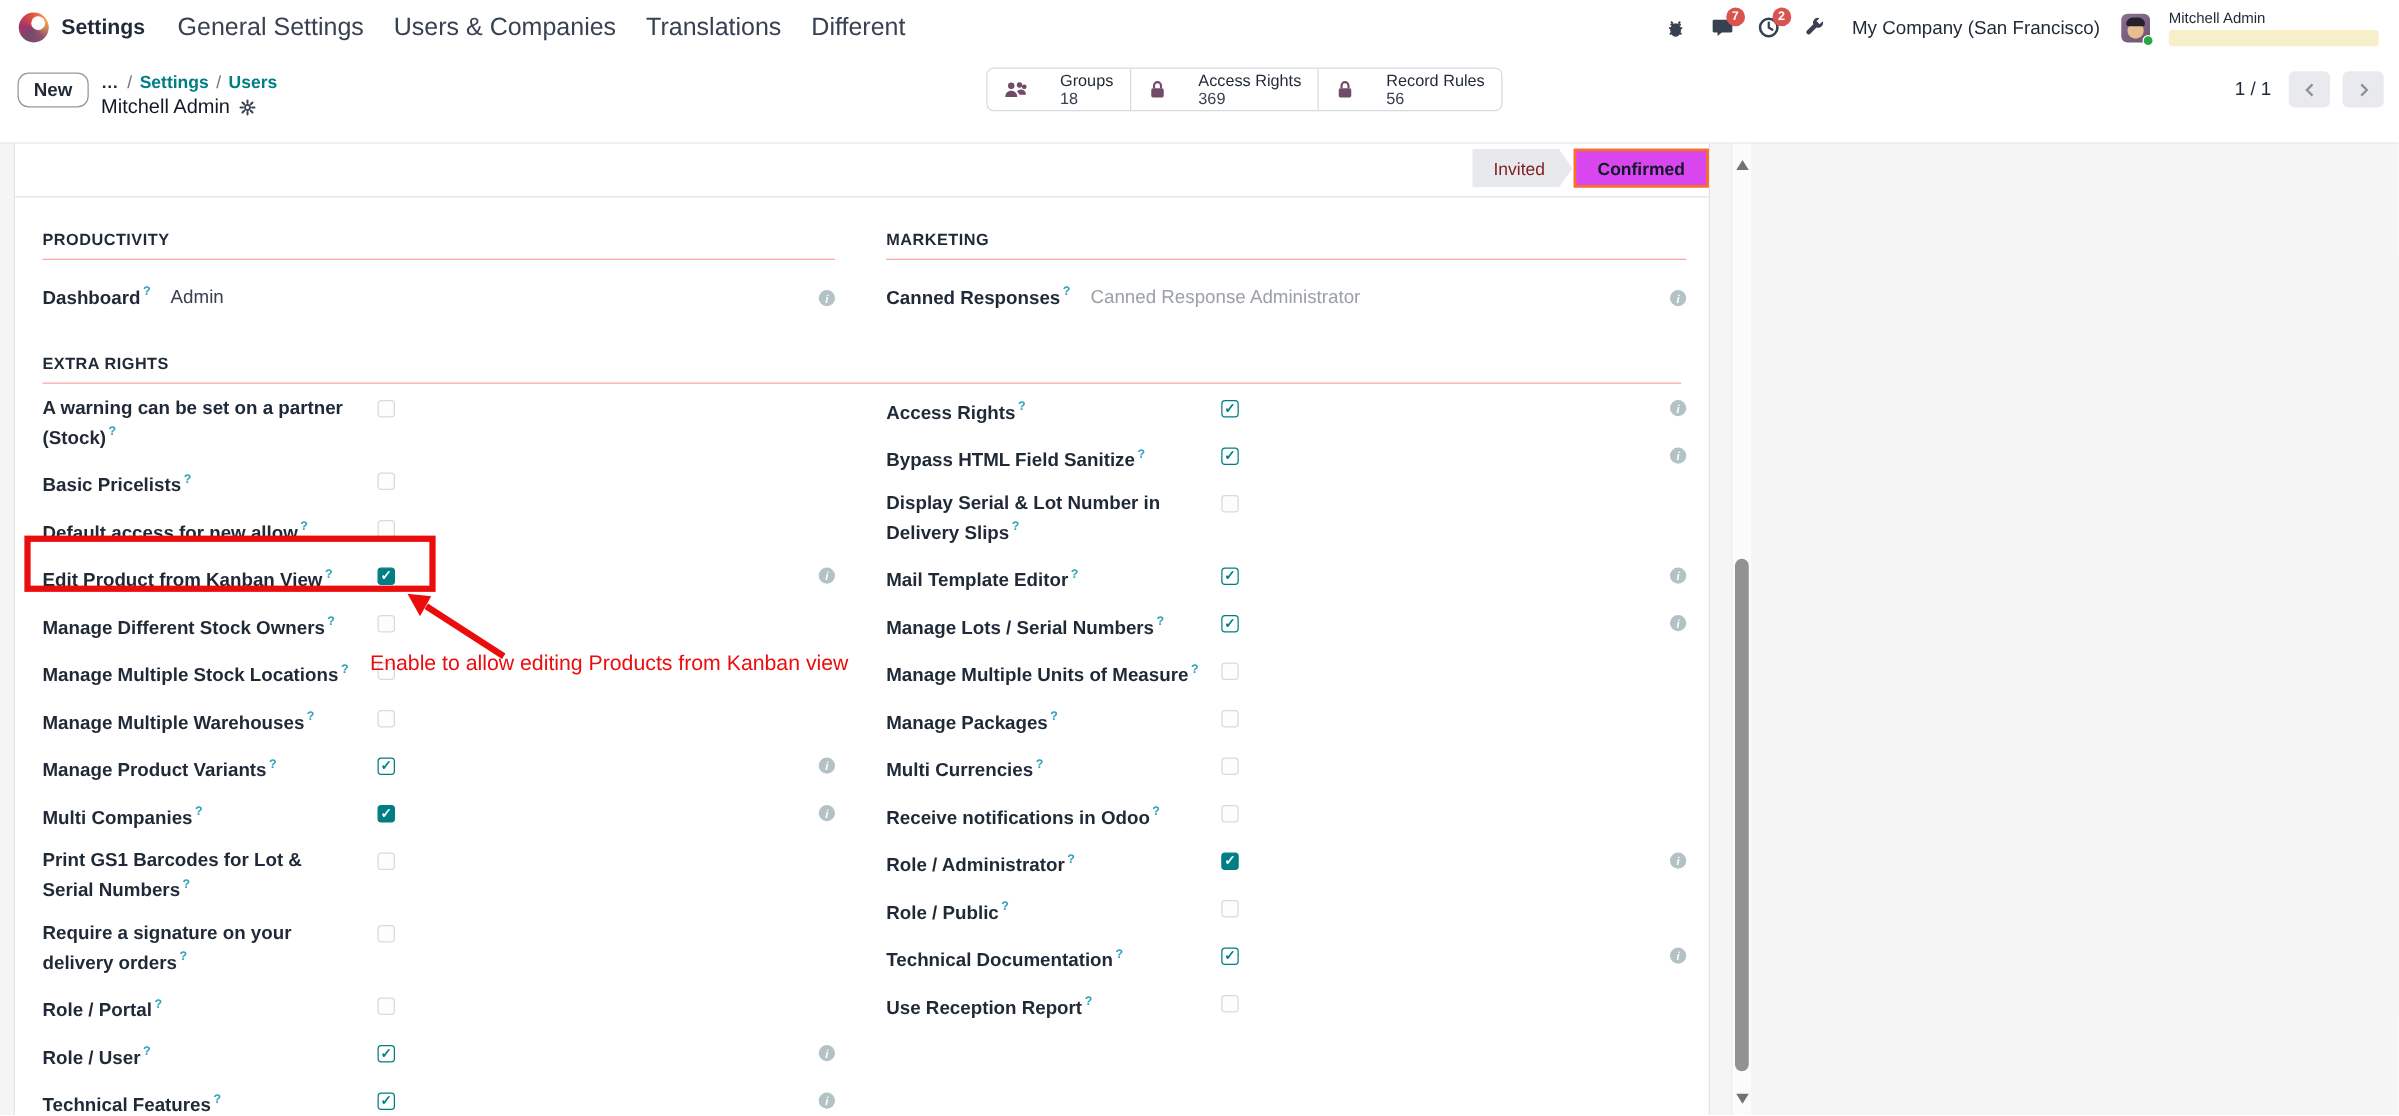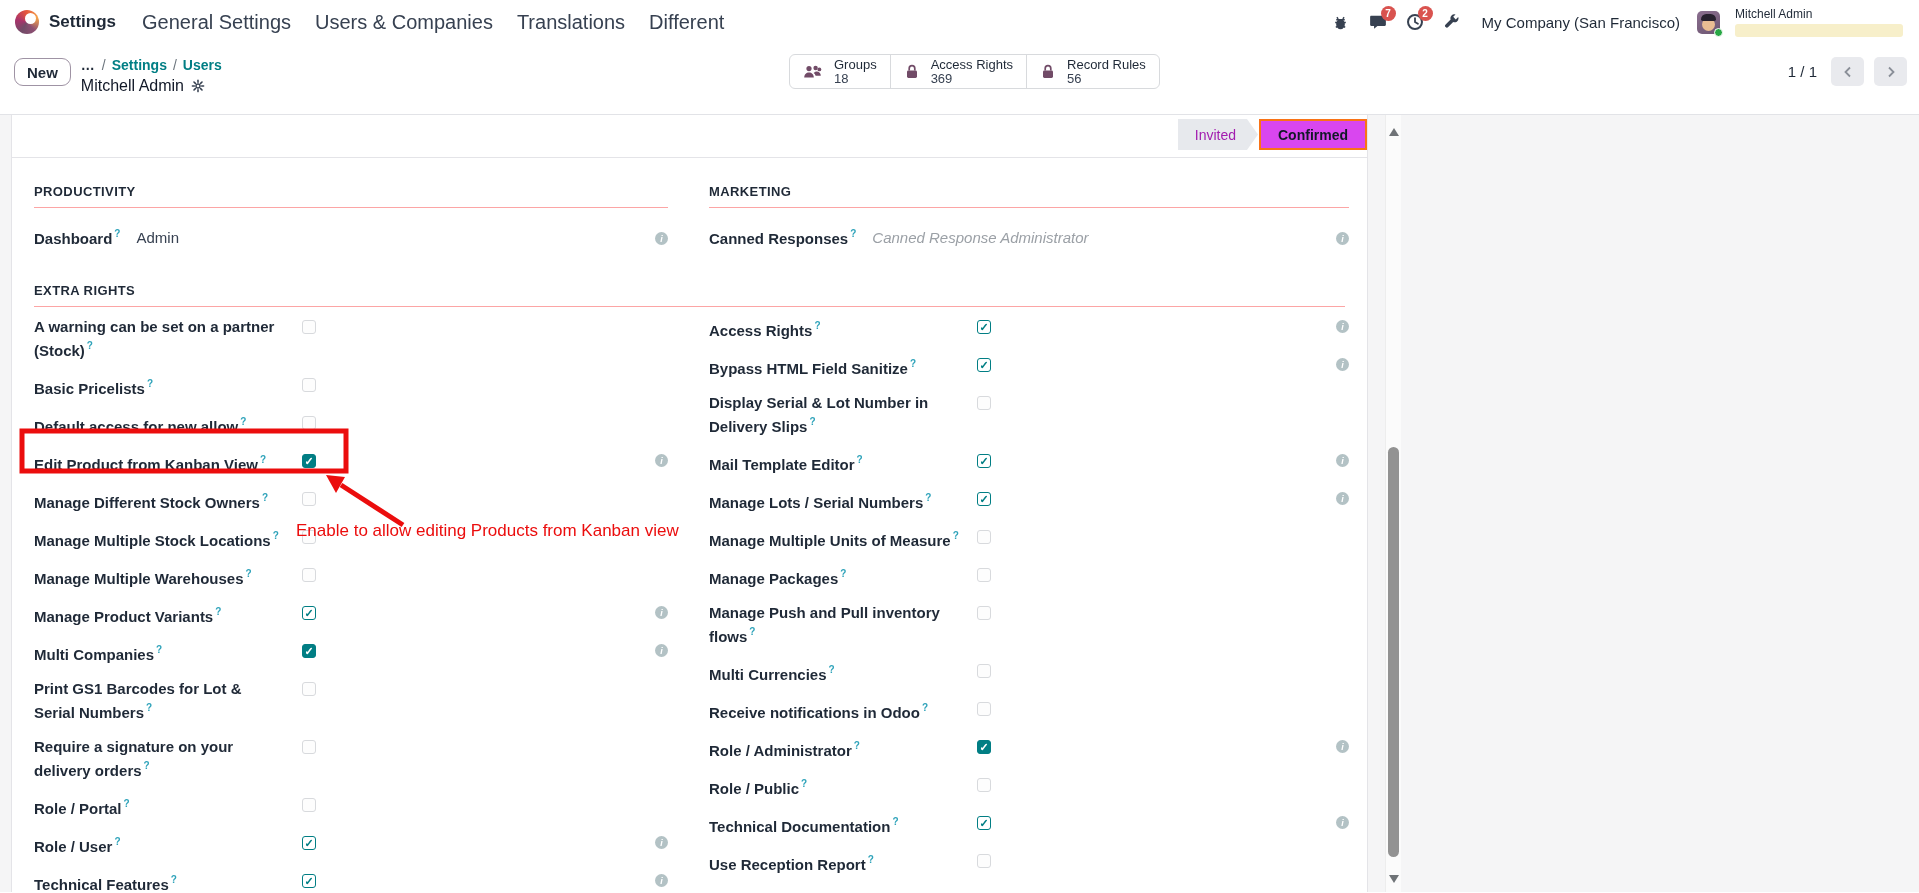--- a/index.html
+++ b/index.html
@@ -41,51 +41,51 @@
     font-family:"Liberation Sans", sans-serif; }
   .breadcrumb-block { margin-left:10px; display:flex; flex-direction:column; }
   .breadcrumb { font-size:14px; display:flex; align-items:center; gap:6px; line-height:18px; }
   .bc-ellipsis { font-weight:700; color:#1f2937; cursor:pointer; letter-spacing:1px; }
   .bc-sep { color:#6c757d; }
   .bc-link { color:#017e84; font-weight:700; cursor:pointer; }
   .record-line { display:flex; align-items:center; gap:7px; margin-top:2px; }
   .record-name { font-size:16px; color:#111827; line-height:20px; }
   .stat-group { position:absolute; left:789px; top:10px; display:flex; height:35px;
     border:1px solid #d8dadd; border-radius:6px; background:#fff; }
-  .stat-btn { display:flex; align-items:center; gap:11px; padding:0 13px; cursor:pointer;
+  .stat-btn { display:flex; align-items:center; gap:25px; padding:0 13px; cursor:pointer;
     border-right:1px solid #d8dadd; }
   .stat-btn:last-child { border-right:none; }
   .stat-texts { display:flex; flex-direction:column; justify-content:center; }
   .stat-label { font-size:13px; color:#1f2937; line-height:14px; white-space:nowrap; }
   .stat-value { font-size:13px; color:#374151; line-height:14px; }
   .cp-right { position:absolute; right:12px; top:13px; display:flex; align-items:center; gap:10px; }
   .pager-value { font-size:15px; color:#1f2937; margin-right:4px; }
   .pager-btn { width:33px; height:29px; background:#e9eaee; border:none; border-radius:5px;
     display:flex; align-items:center; justify-content:center; cursor:pointer; }
 
   
   .content { position:relative; height:777px; background:#f5f5f6; }
   .form-container { position:absolute; left:11px; top:0; width:1357px; height:100%;
     background:#fff; border-left:1px solid #e4e4e8; border-right:1px solid #e4e4e8; }
   .form-header { height:43px; position:relative; border-bottom:1px solid #e4e4e8; }
   .statusbar { position:absolute; right:0; top:4px; height:31px; display:flex; align-items:stretch; }
   .status-step { font-size:14px; display:flex; align-items:center; padding:0 17px; }
-  .status-inactive { background:#e7e9ed; color:#a21caf; padding-right:22px;
+  .status-inactive { background:#e7e9ed; color:#7f1d1d; padding-right:22px;
     clip-path:polygon(0 0, calc(100% - 11px) 0, 100% 50%, calc(100% - 11px) 100%, 0 100%); }
   .status-active { background:#d946ef; border:2px solid #f97316; color:#111827; font-weight:700; margin-left:1px; }
 
   .sheet { padding:26px 22px 0 22px; }
   .two-col { display:grid; grid-template-columns:634px 640px; column-gap:41px; }
   .group-title { font-size:13px; font-weight:700; letter-spacing:.4px; color:#1f2937;
     padding-bottom:8px; border-bottom:1px solid #fca5a5; }
   .field-row { display:flex; align-items:flex-start; margin-top:21px; }
   .f-label { font-size:15px; font-weight:700; color:#1f2937; }
   .q { color:#2fa3ba; font-size:10px; font-weight:700; margin-left:2px; position:relative; top:-1px; }
   .f-value { font-size:15px; color:#374151; margin-left:16px; }
-  .f-value.muted { color:#9ba0a6;font-style:italic; }
+  .f-value.muted { color:#9ba0a6; }
   .info-icon { margin-left:auto; width:13px; height:13px; border-radius:50%; background:#b3c2c5;
     color:#fff; font-size:9px; font-weight:700; font-style:italic;
     display:flex; align-items:center; justify-content:center; flex:0 0 auto; margin-top:3px; }
 
   .rights-header { margin-top:36px; }
   .rights-grid { margin-top:10px; }
   .rights-col { display:flex; flex-direction:column; }
   .rights-row { display:flex; align-items:flex-start; margin-bottom:14px; min-height:20px; }
   .rights-label { width:252px; font-size:15px; font-weight:700; color:#1f2937; line-height:20px; }
   .cb { width:14px; height:14px; margin-left:16px; margin-top:3px; flex:0 0 auto;
@@ -380,25 +380,20 @@
     <span class="rights-label"><span class="lbl-text">Manage Multiple Units of Measure</span><sup class="q">?</sup></span>
     <span class="cb"></span>
     <span class="info-icon" style="visibility: hidden;">i</span>
   </div>
             <div class="rights-row">
     <span class="rights-label"><span class="lbl-text">Manage Packages</span><sup class="q">?</sup></span>
     <span class="cb"></span>
     <span class="info-icon" style="visibility: hidden;">i</span>
   </div>
             <div class="rights-row">
-    <span class="rights-label"><span class="lbl-text">Manage Push and Pull inventory flows</span><sup class="q">?</sup></span>
-    <span class="cb"></span>
-    <span class="info-icon" style="visibility: hidden;">i</span>
-  </div>
-            <div class="rights-row">
     <span class="rights-label"><span class="lbl-text">Multi Currencies</span><sup class="q">?</sup></span>
     <span class="cb"></span>
     <span class="info-icon" style="visibility: hidden;">i</span>
   </div>
             <div class="rights-row">
     <span class="rights-label"><span class="lbl-text">Receive notifications in Odoo</span><sup class="q">?</sup></span>
     <span class="cb"></span>
     <span class="info-icon" style="visibility: hidden;">i</span>
   </div>
             <div class="rights-row">

